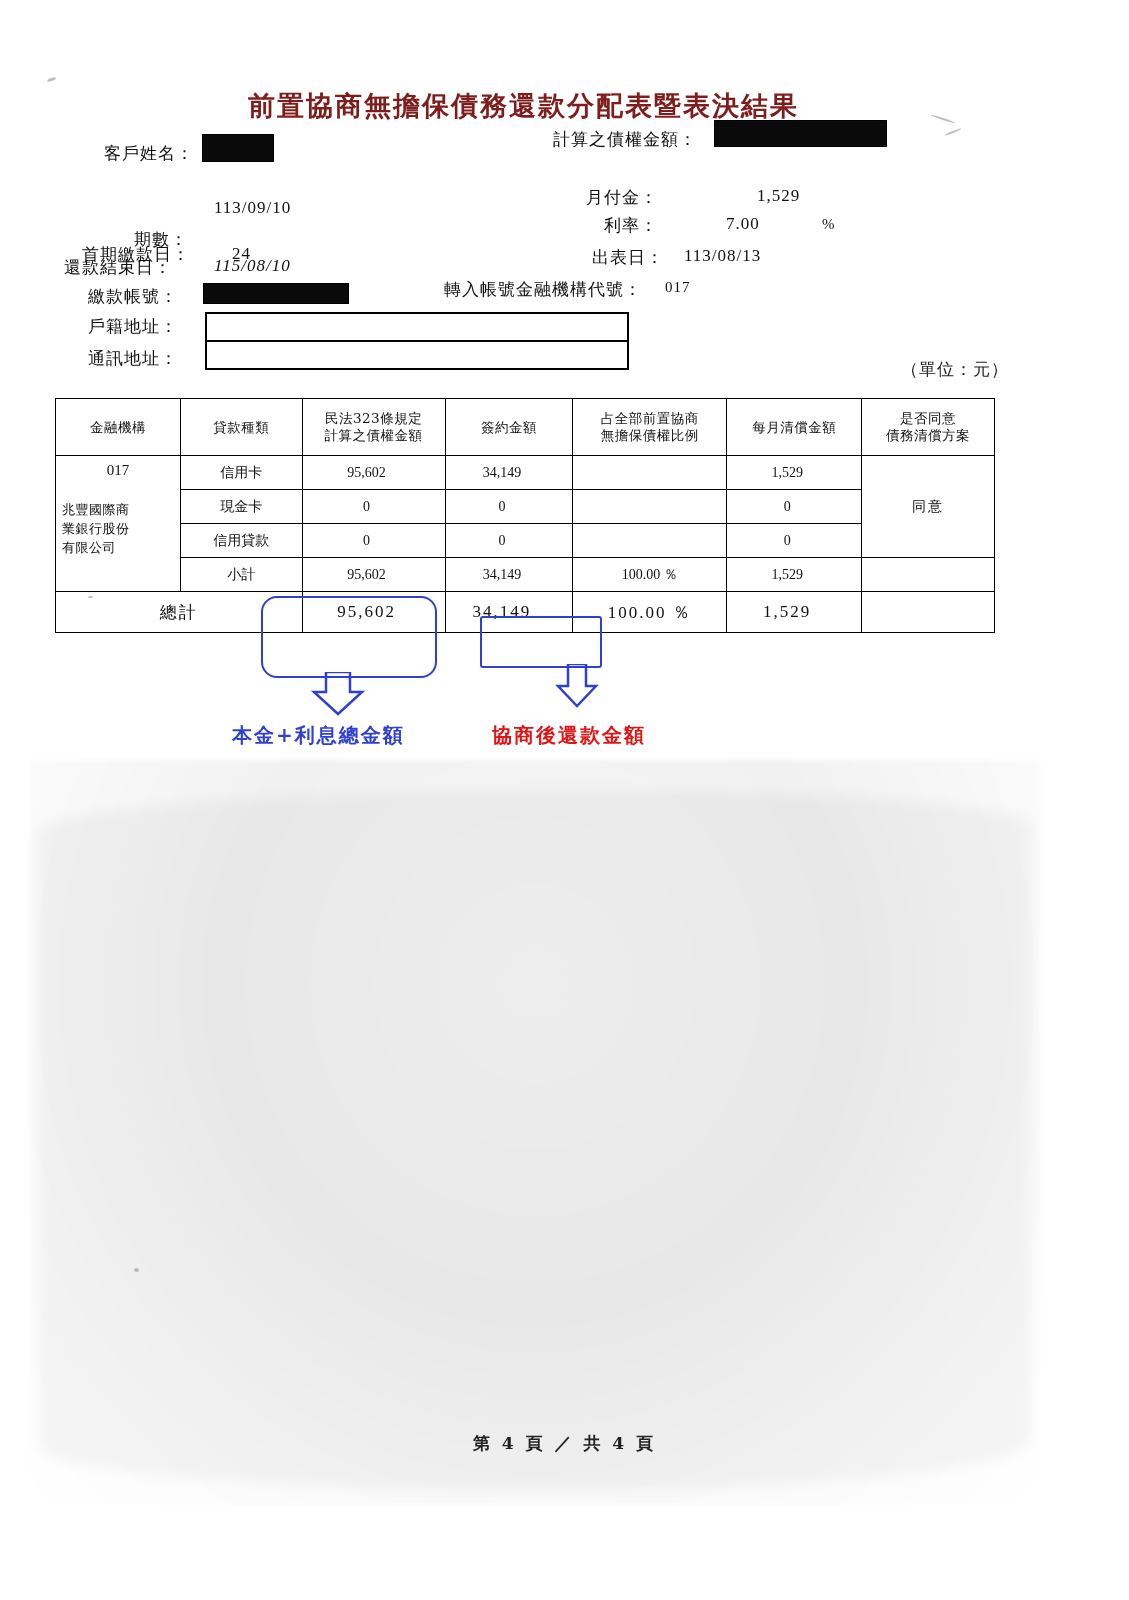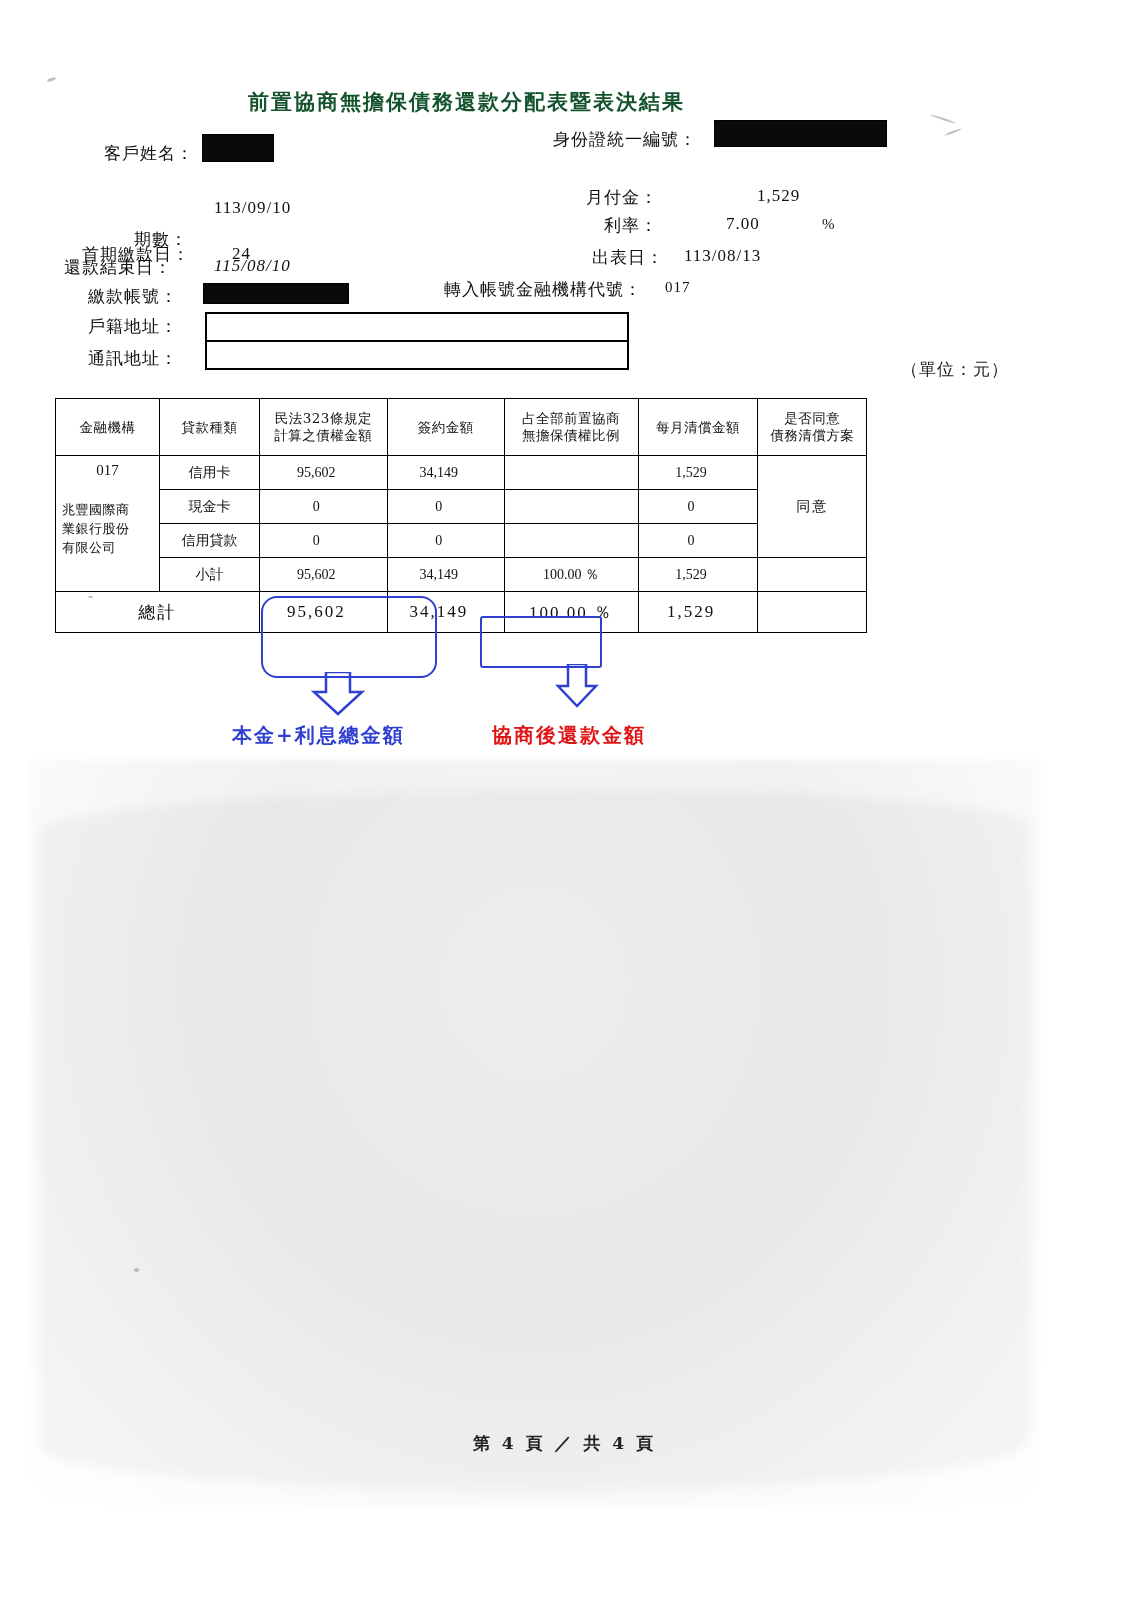--- a/index.html
+++ b/index.html
@@ -45,25 +45,25 @@
     position: absolute;
     background: #8a8a8a;
     border-radius: 50%;
     opacity: 0.55;
   }
 
   .doc-title {
     position: absolute;
     left: 248px;
     top: 88px;
-    font-size: 21px;
+    font-size: 27px;
     letter-spacing: 2px;
     font-weight: 600;
     font-family: "DejaVu Serif", serif;
-    color: #14532d;
+    color: #7f1d1d;
   }
 
   .lbl {
     position: absolute;
     font-size: 17px;
     font-family: "DejaVu Serif", serif;
     letter-spacing: 1px;
     color: #111;
     white-space: nowrap;
   }
@@ -84,21 +84,21 @@
     position: absolute;
     background: #ffffff;
     border: 2px solid #000;
   }
 
   
   .tbl {
     position: absolute;
     left: 55px;
     top: 398px;
-    width: 812px;
+    width: 940px;
     border-collapse: collapse;
     font-family: "DejaVu Serif", serif;
   }
   .tbl td, .tbl th {
     border: 1px solid #000;
     font-size: 14px;
     text-align: center;
     vertical-align: middle;
     color: #111;
     font-weight: normal;
@@ -200,21 +200,21 @@
   <div class="speck" style="left:930px;top:118px;width:26px;height:2px;transform:rotate(18deg);"></div>
   <div class="speck" style="left:944px;top:131px;width:18px;height:2px;transform:rotate(-22deg);"></div>
   <div class="speck" style="left:88px;top:596px;width:5px;height:2px;"></div>
   <div class="speck" style="left:134px;top:1268px;width:5px;height:4px;"></div>
 
   <div class="doc-title">前置協商無擔保債務還款分配表暨表決結果</div>
 
   <div class="lbl" style="left:104px;top:142px;">客戶姓名：</div>
   <div class="blackbox" style="left:202px;top:134px;width:70px;height:26px;"></div>
 
-  <div class="lbl" style="left:553px;top:128px;">身份證統一編號：</div>
+  <div class="lbl" style="left:553px;top:128px;">計算之債權金額：</div>
   <div class="blackbox" style="left:714px;top:120px;width:171px;height:25px;"></div>
 
   <div class="lbl" style="left:82px;top:198px;margin-top:45px;">首期繳款日：</div>
   <div class="val" style="left:214px;top:198px;">113/09/10</div>
 
   <div class="lbl" style="left:134px;top:228px;">期數：</div>
   <div class="val" style="left:232px;top:244px;">24</div>
 
   <div class="lbl" style="left:64px;top:256px;">還款結束日：</div>
   <div class="val" style="left:214px;top:256px;font-style:italic;">115/08/10</div>

